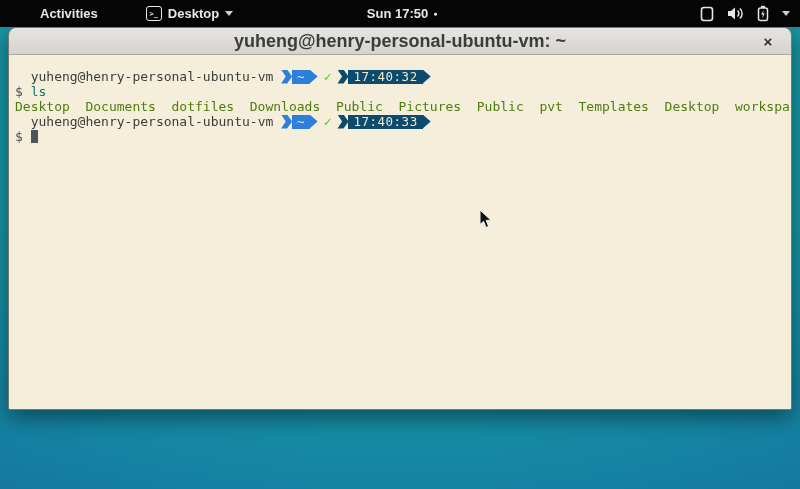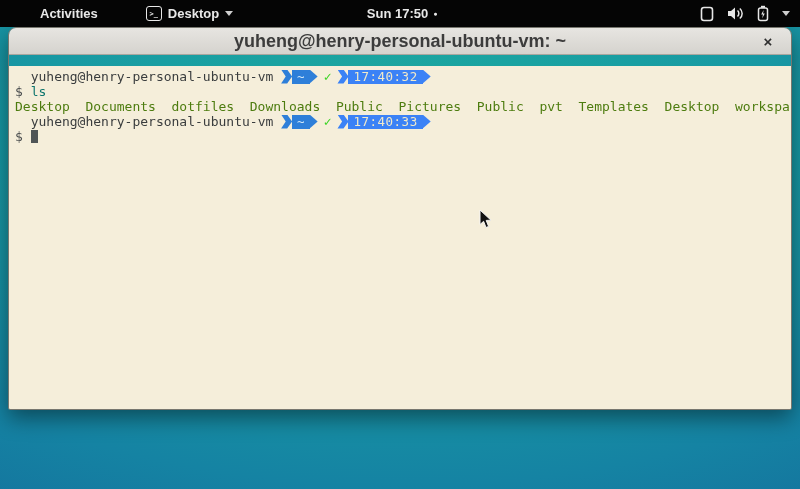--- a/index.html
+++ b/index.html
@@ -53,34 +53,34 @@
   .close-btn {
     position:absolute; right:14px; top:50%; transform:translateY(-50%);
     width:18px; height:18px; display:flex; align-items:center; justify-content:center;
     color:#2f2f2f; font-size:15px; font-weight:bold; cursor:pointer; line-height:1;
   }
 
   
   .screen {
     flex:1; background:#f5eeda;
     font-family:"DejaVu Sans Mono", monospace; font-size:13px; color:#3a3d3e;
-    padding:3px 2px 0 6px; cursor:text;margin-top:11px;
+    padding:14px 2px 0 6px; cursor:text;
   }
   .t-line { display:flex; align-items:center; height:15px; white-space:pre; }
   .userhost { color:#3a3d3e; }
 
   
   .pl-start { width:11px; height:14px; display:inline-block; flex:0 0 11px;
     clip-path:polygon(0% 0%, 55% 0%, 100% 50%, 55% 100%, 0% 100%, 42% 50%); }
   .pl-end { width:8px; height:14px; display:inline-block; flex:0 0 8px;
     clip-path:polygon(0% 0%, 100% 50%, 0% 100%); }
   .pl-body { height:14px; display:flex; align-items:center; padding:0 5px; font-size:12.5px; }
   .blue  { background:#2e7fd9; }
   .blue-t { color:#cfe6f7; }
-  .dark  { background:#3b82f6; }
+  .dark  { background:#0c4a6e; }
   .dark-t { color:#f1e9c9; letter-spacing:0.5px; }
   .check { color:#3dd425; font-weight:bold; margin:0 6px; font-size:13px; }
 
   .prompt-sym { color:#4a4d4e; }
   .cmd { color:#0f766e; }
   .dirs span { color:#4d7c0f; }
   .dirs span:not(:last-child) { margin-right:2ch; }
   .cursor-block { width:7px; height:13px; background:#4f5556; display:inline-block; }
 
   

